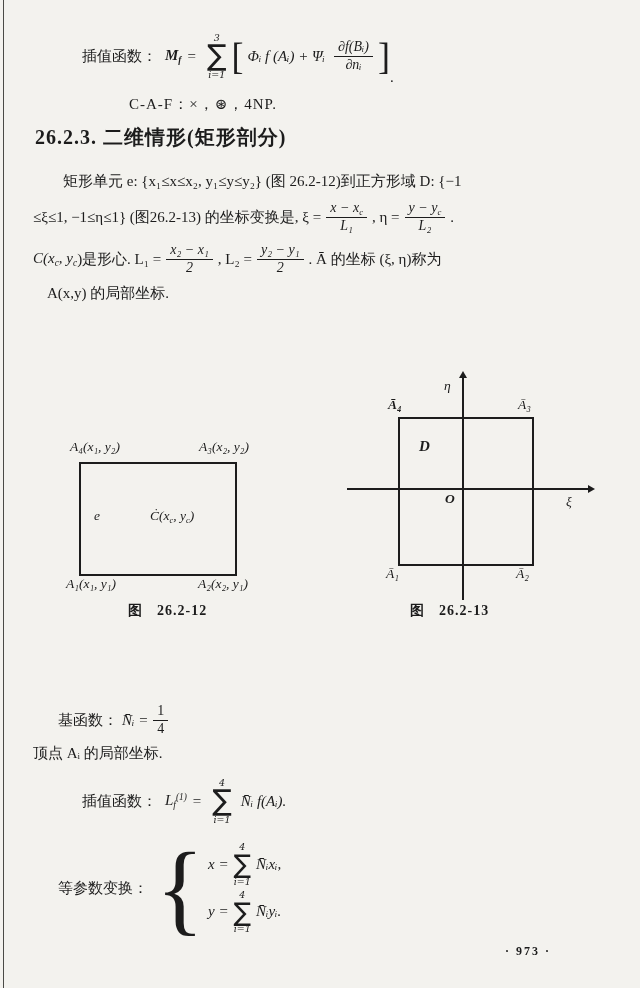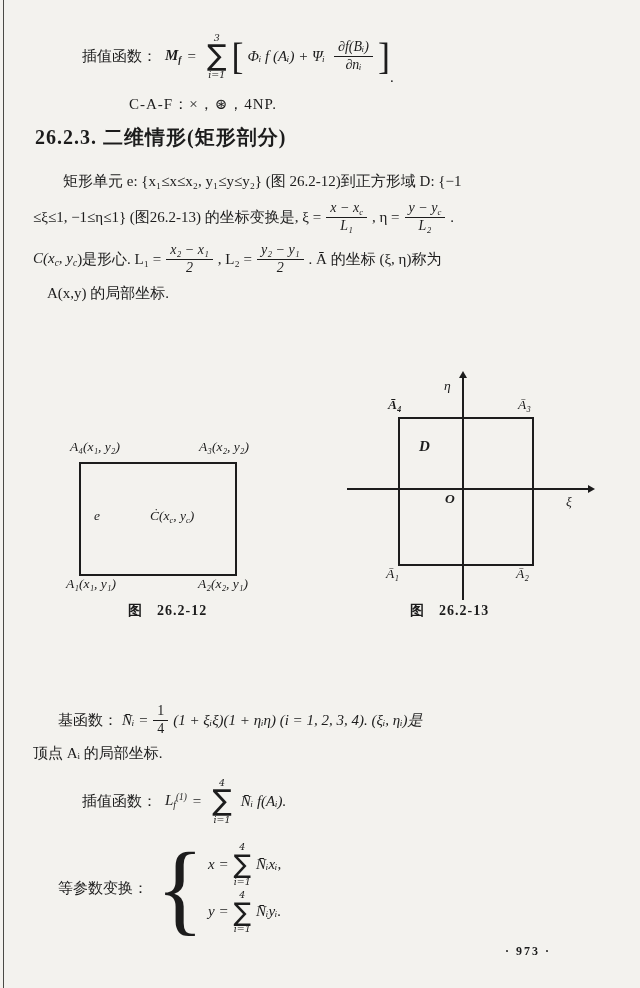--- a/index.html
+++ b/index.html
@@ -147,21 +147,20 @@
   </div>
 
 
   <div class="row" style="left:58px; top:700px; height:40px;">
     <span class="cn">基函数：</span>
     <span class="it" style="margin-left:4px;">N̄ᵢ =</span>
     <span class="frac">
       <span class="num" style="font-style:normal;">1</span>
       <span class="den" style="font-style:normal;">4</span>
     </span>
-    <span class="it">(1 + ξᵢξ)(1 + ηᵢη)  (i = 1, 2, 3, 4). (ξᵢ, ηᵢ)是</span>
   </div>
   <div class="row" style="left:33px; top:742px; height:22px;">
     <span>顶点 Aᵢ 的局部坐标.</span>
   </div>
 
   <div class="row" style="left:82px; top:775px; height:52px;">
     <span class="cn">插值函数：</span>
     <span class="it" style="margin-left:8px;"><span>L</span><span class="sub">f</span><span class="sup">(1)</span></span>
     <span style="margin:0 6px;">=</span>
     <span class="bigsum">

